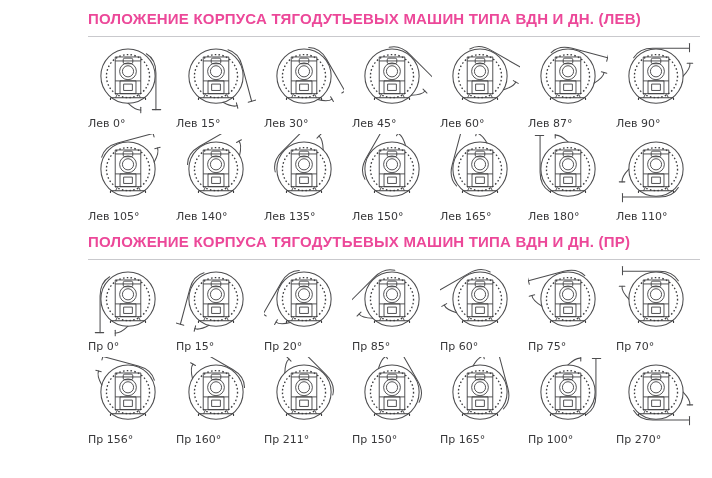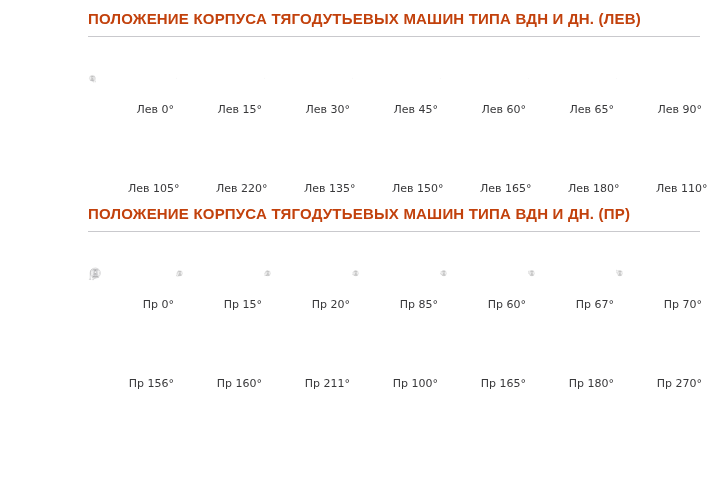--- a/index.html
+++ b/index.html
@@ -10,43 +10,42 @@
     background: #ffffff;
     overflow: hidden;
     font-family: "Liberation Sans", sans-serif;
     box-sizing: border-box;
     padding: 10px 6px 0 88px;
   }
   .section-title {
     font-family: "Liberation Sans", sans-serif;
     font-size: 15px;
     font-weight: 600;
-    color: #c2410c;
+    color: #ec4899;
     letter-spacing: 0.2px;
     line-height: 18px;
     white-space: nowrap;
   }
   .divider {
     height: 1px;
     background: #c9c9cd;
     margin-top: 8px;
     width: 612px;
   }
   .fan-row {
     display: flex;
     justify-content: space-between;
     width: 614px;
     margin-top: 4px;
   }
   .fan-cell {
     width: 86px;
     display: flex;
-    flex-direction: row;
-    align-items: flex-end;
-    gap: 40px;
+    flex-direction: column;
+    align-items: flex-start;
   }
   .fan-cell svg { display: block; }
   .fan-label {
     font-family: "DejaVu Sans", sans-serif;
     font-size: 11px;
     color: #38383a;
     margin-top: 1px;
     white-space: nowrap;
   }
   .section { margin-bottom: 10px; }
@@ -214,21 +213,21 @@
               <rect x="44" y="21.5" width="12" height="7" rx="2"></rect>
               <circle cx="50" cy="38" r="10.5"></circle>
               <circle cx="50" cy="38" r="7"></circle>
               <path d="M 34 50 L 66 50"></path>
               <rect x="40" y="50" width="20" height="16"></rect>
               <rect x="44.5" y="54" width="11" height="8"></rect>
               <path d="M 37 66 L 34.5 71 M 63 66 L 65.5 71"></path>
               <path d="M 28 71 L 72 71 M 28 71 L 28 74 M 72 71 L 72 74" stroke-width="1.3"></path>
             </g>
           </svg>
-          <div class="fan-label">Лев 65°</div>
+          <div class="fan-label">Лев 87°</div>
         </div>
         <div class="fan-cell">
           <svg viewBox="0 0 100 94" width="80" height="75">
             <g transform="">
               <circle cx="50" cy="44" r="34" fill="none" stroke="#4d4d4f" stroke-width="1.3"></circle>
               <g transform="rotate(-90 50 44)" fill="none" stroke="#4d4d4f" stroke-width="1.3" stroke-linecap="round" stroke-linejoin="round">
                 <path d="M 73 16 Q 85 23 85 40 L 85 86"></path>
                 <path d="M 80.5 86 L 91 86"></path>
                 <path d="M 50 78 Q 60 87.5 66 86.5"></path>
                 <path d="M 66 83 L 66 90"></path>
@@ -297,21 +296,21 @@
               <rect x="44" y="21.5" width="12" height="7" rx="2"></rect>
               <circle cx="50" cy="38" r="10.5"></circle>
               <circle cx="50" cy="38" r="7"></circle>
               <path d="M 34 50 L 66 50"></path>
               <rect x="40" y="50" width="20" height="16"></rect>
               <rect x="44.5" y="54" width="11" height="8"></rect>
               <path d="M 37 66 L 34.5 71 M 63 66 L 65.5 71"></path>
               <path d="M 28 71 L 72 71 M 28 71 L 28 74 M 72 71 L 72 74" stroke-width="1.3"></path>
             </g>
           </svg>
-          <div class="fan-label">Лев 220°</div>
+          <div class="fan-label">Лев 140°</div>
         </div>
         <div class="fan-cell">
           <svg viewBox="0 0 100 94" width="80" height="75">
             <g transform="">
               <circle cx="50" cy="44" r="34" fill="none" stroke="#4d4d4f" stroke-width="1.3"></circle>
               <g transform="rotate(-135 50 44)" fill="none" stroke="#4d4d4f" stroke-width="1.3" stroke-linecap="round" stroke-linejoin="round">
                 <path d="M 73 16 Q 85 23 85 40 L 85 86"></path>
                 <path d="M 80.5 86 L 91 86"></path>
                 <path d="M 50 78 Q 60 87.5 66 86.5"></path>
                 <path d="M 66 83 L 66 90"></path>
@@ -601,21 +600,21 @@
               <rect x="44" y="21.5" width="12" height="7" rx="2"></rect>
               <circle cx="50" cy="38" r="10.5"></circle>
               <circle cx="50" cy="38" r="7"></circle>
               <path d="M 34 50 L 66 50"></path>
               <rect x="40" y="50" width="20" height="16"></rect>
               <rect x="44.5" y="54" width="11" height="8"></rect>
               <path d="M 37 66 L 34.5 71 M 63 66 L 65.5 71"></path>
               <path d="M 28 71 L 72 71 M 28 71 L 28 74 M 72 71 L 72 74" stroke-width="1.3"></path>
             </g>
           </svg>
-          <div class="fan-label">Пр 67°</div>
+          <div class="fan-label">Пр 75°</div>
         </div>
         <div class="fan-cell">
           <svg viewBox="0 0 100 94" width="80" height="75">
             <g transform="translate(100 0) scale(-1 1)">
               <circle cx="50" cy="44" r="34" fill="none" stroke="#4d4d4f" stroke-width="1.3"></circle>
               <g transform="rotate(-90 50 44)" fill="none" stroke="#4d4d4f" stroke-width="1.3" stroke-linecap="round" stroke-linejoin="round">
                 <path d="M 73 16 Q 85 23 85 40 L 85 86"></path>
                 <path d="M 80.5 86 L 91 86"></path>
                 <path d="M 50 78 Q 60 87.5 66 86.5"></path>
                 <path d="M 66 83 L 66 90"></path>
@@ -738,75 +737,75 @@
               <rect x="44" y="21.5" width="12" height="7" rx="2"></rect>
               <circle cx="50" cy="38" r="10.5"></circle>
               <circle cx="50" cy="38" r="7"></circle>
               <path d="M 34 50 L 66 50"></path>
               <rect x="40" y="50" width="20" height="16"></rect>
               <rect x="44.5" y="54" width="11" height="8"></rect>
               <path d="M 37 66 L 34.5 71 M 63 66 L 65.5 71"></path>
               <path d="M 28 71 L 72 71 M 28 71 L 28 74 M 72 71 L 72 74" stroke-width="1.3"></path>
             </g>
           </svg>
+          <div class="fan-label">Пр 150°</div>
+        </div>
+        <div class="fan-cell">
+          <svg viewBox="0 0 100 94" width="80" height="75">
+            <g transform="translate(100 0) scale(-1 1)">
+              <circle cx="50" cy="44" r="34" fill="none" stroke="#4d4d4f" stroke-width="1.3"></circle>
+              <g transform="rotate(-165 50 44)" fill="none" stroke="#4d4d4f" stroke-width="1.3" stroke-linecap="round" stroke-linejoin="round">
+                <path d="M 73 16 Q 85 23 85 40 L 85 86"></path>
+                <path d="M 80.5 86 L 91 86"></path>
+                <path d="M 50 78 Q 60 87.5 66 86.5"></path>
+                <path d="M 66 83 L 66 90"></path>
+              </g>
+            </g>
+            <g fill="none" stroke="#3c3c3e" stroke-width="1.1" stroke-linejoin="round">
+              <circle cx="50" cy="44" r="27" stroke-width="1.7" stroke-dasharray="2 2.8"></circle>
+              <rect x="34" y="20" width="32" height="46"></rect>
+              <path d="M 34 25 L 66 25"></path>
+              <rect x="44" y="21.5" width="12" height="7" rx="2"></rect>
+              <circle cx="50" cy="38" r="10.5"></circle>
+              <circle cx="50" cy="38" r="7"></circle>
+              <path d="M 34 50 L 66 50"></path>
+              <rect x="40" y="50" width="20" height="16"></rect>
+              <rect x="44.5" y="54" width="11" height="8"></rect>
+              <path d="M 37 66 L 34.5 71 M 63 66 L 65.5 71"></path>
+              <path d="M 28 71 L 72 71 M 28 71 L 28 74 M 72 71 L 72 74" stroke-width="1.3"></path>
+            </g>
+          </svg>
+          <div class="fan-label">Пр 165°</div>
+        </div>
+        <div class="fan-cell">
+          <svg viewBox="0 0 100 94" width="80" height="75">
+            <g transform="translate(100 0) scale(-1 1)">
+              <circle cx="50" cy="44" r="34" fill="none" stroke="#4d4d4f" stroke-width="1.3"></circle>
+              <g transform="rotate(-180 50 44)" fill="none" stroke="#4d4d4f" stroke-width="1.3" stroke-linecap="round" stroke-linejoin="round">
+                <path d="M 73 16 Q 85 23 85 40 L 85 86"></path>
+                <path d="M 80.5 86 L 91 86"></path>
+                <path d="M 50 78 Q 60 87.5 66 86.5"></path>
+                <path d="M 66 83 L 66 90"></path>
+              </g>
+            </g>
+            <g fill="none" stroke="#3c3c3e" stroke-width="1.1" stroke-linejoin="round">
+              <circle cx="50" cy="44" r="27" stroke-width="1.7" stroke-dasharray="2 2.8"></circle>
+              <rect x="34" y="20" width="32" height="46"></rect>
+              <path d="M 34 25 L 66 25"></path>
+              <rect x="44" y="21.5" width="12" height="7" rx="2"></rect>
+              <circle cx="50" cy="38" r="10.5"></circle>
+              <circle cx="50" cy="38" r="7"></circle>
+              <path d="M 34 50 L 66 50"></path>
+              <rect x="40" y="50" width="20" height="16"></rect>
+              <rect x="44.5" y="54" width="11" height="8"></rect>
+              <path d="M 37 66 L 34.5 71 M 63 66 L 65.5 71"></path>
+              <path d="M 28 71 L 72 71 M 28 71 L 28 74 M 72 71 L 72 74" stroke-width="1.3"></path>
+            </g>
+          </svg>
           <div class="fan-label">Пр 100°</div>
-        </div>
-        <div class="fan-cell">
-          <svg viewBox="0 0 100 94" width="80" height="75">
-            <g transform="translate(100 0) scale(-1 1)">
-              <circle cx="50" cy="44" r="34" fill="none" stroke="#4d4d4f" stroke-width="1.3"></circle>
-              <g transform="rotate(-165 50 44)" fill="none" stroke="#4d4d4f" stroke-width="1.3" stroke-linecap="round" stroke-linejoin="round">
-                <path d="M 73 16 Q 85 23 85 40 L 85 86"></path>
-                <path d="M 80.5 86 L 91 86"></path>
-                <path d="M 50 78 Q 60 87.5 66 86.5"></path>
-                <path d="M 66 83 L 66 90"></path>
-              </g>
-            </g>
-            <g fill="none" stroke="#3c3c3e" stroke-width="1.1" stroke-linejoin="round">
-              <circle cx="50" cy="44" r="27" stroke-width="1.7" stroke-dasharray="2 2.8"></circle>
-              <rect x="34" y="20" width="32" height="46"></rect>
-              <path d="M 34 25 L 66 25"></path>
-              <rect x="44" y="21.5" width="12" height="7" rx="2"></rect>
-              <circle cx="50" cy="38" r="10.5"></circle>
-              <circle cx="50" cy="38" r="7"></circle>
-              <path d="M 34 50 L 66 50"></path>
-              <rect x="40" y="50" width="20" height="16"></rect>
-              <rect x="44.5" y="54" width="11" height="8"></rect>
-              <path d="M 37 66 L 34.5 71 M 63 66 L 65.5 71"></path>
-              <path d="M 28 71 L 72 71 M 28 71 L 28 74 M 72 71 L 72 74" stroke-width="1.3"></path>
-            </g>
-          </svg>
-          <div class="fan-label">Пр 165°</div>
-        </div>
-        <div class="fan-cell">
-          <svg viewBox="0 0 100 94" width="80" height="75">
-            <g transform="translate(100 0) scale(-1 1)">
-              <circle cx="50" cy="44" r="34" fill="none" stroke="#4d4d4f" stroke-width="1.3"></circle>
-              <g transform="rotate(-180 50 44)" fill="none" stroke="#4d4d4f" stroke-width="1.3" stroke-linecap="round" stroke-linejoin="round">
-                <path d="M 73 16 Q 85 23 85 40 L 85 86"></path>
-                <path d="M 80.5 86 L 91 86"></path>
-                <path d="M 50 78 Q 60 87.5 66 86.5"></path>
-                <path d="M 66 83 L 66 90"></path>
-              </g>
-            </g>
-            <g fill="none" stroke="#3c3c3e" stroke-width="1.1" stroke-linejoin="round">
-              <circle cx="50" cy="44" r="27" stroke-width="1.7" stroke-dasharray="2 2.8"></circle>
-              <rect x="34" y="20" width="32" height="46"></rect>
-              <path d="M 34 25 L 66 25"></path>
-              <rect x="44" y="21.5" width="12" height="7" rx="2"></rect>
-              <circle cx="50" cy="38" r="10.5"></circle>
-              <circle cx="50" cy="38" r="7"></circle>
-              <path d="M 34 50 L 66 50"></path>
-              <rect x="40" y="50" width="20" height="16"></rect>
-              <rect x="44.5" y="54" width="11" height="8"></rect>
-              <path d="M 37 66 L 34.5 71 M 63 66 L 65.5 71"></path>
-              <path d="M 28 71 L 72 71 M 28 71 L 28 74 M 72 71 L 72 74" stroke-width="1.3"></path>
-            </g>
-          </svg>
-          <div class="fan-label">Пр 180°</div>
         </div>
         <div class="fan-cell">
           <svg viewBox="0 0 100 94" width="80" height="75">
             <g transform="translate(100 0) scale(-1 1)">
               <circle cx="50" cy="44" r="34" fill="none" stroke="#4d4d4f" stroke-width="1.3"></circle>
               <g transform="rotate(-270 50 44)" fill="none" stroke="#4d4d4f" stroke-width="1.3" stroke-linecap="round" stroke-linejoin="round">
                 <path d="M 73 16 Q 85 23 85 40 L 85 86"></path>
                 <path d="M 80.5 86 L 91 86"></path>
                 <path d="M 50 78 Q 60 87.5 66 86.5"></path>
                 <path d="M 66 83 L 66 90"></path>

